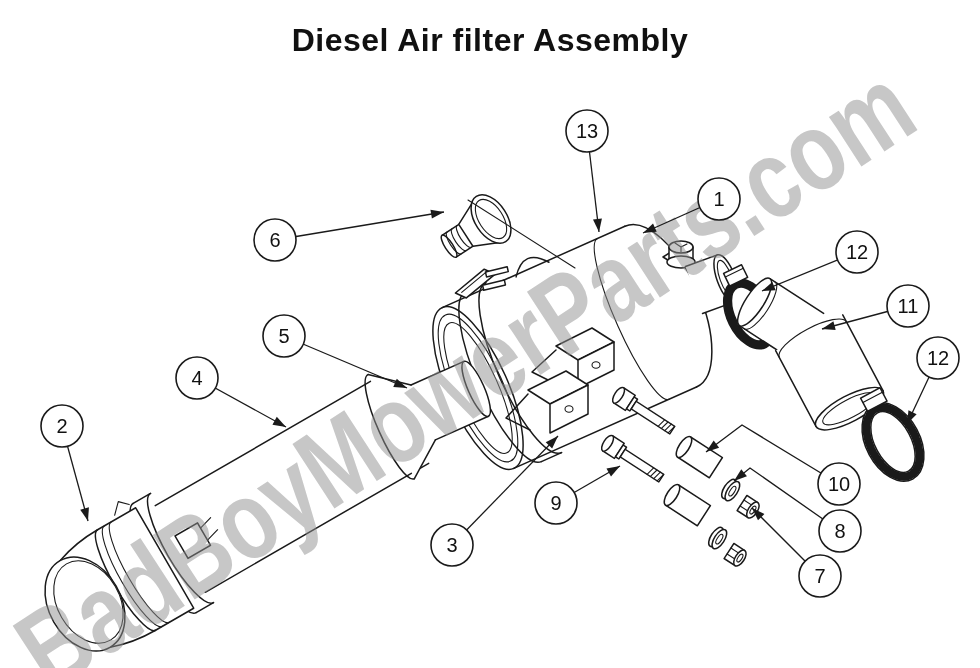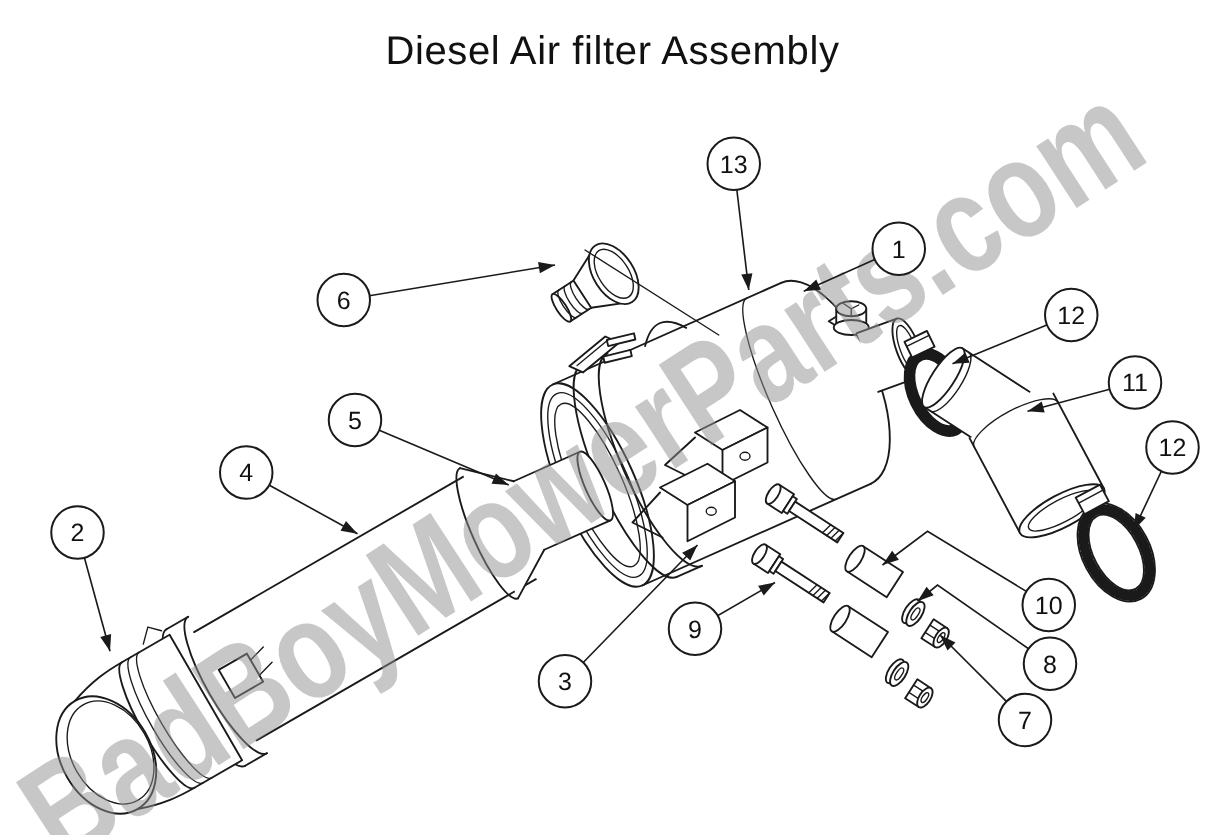--- a/index.html
+++ b/index.html
@@ -1,19 +1,19 @@
 <!DOCTYPE html>
 <html><head>
 <meta charset="utf-8">
 <style>
   html,body{margin:0;padding:0;}
   body{width:980px;height:668px;background:#fff;position:relative;overflow:hidden;
        font-family:"Liberation Sans",sans-serif;}
   .page-title{position:absolute;top:22px;left:0;width:100%;text-align:center;
-       font-size:32px;font-weight:400;color:#111;letter-spacing:0.5px;}
+       font-size:32px;font-weight:700;color:#111;letter-spacing:0.5px;}
   svg{position:absolute;left:0;top:0;}
   
   #art path,#art rect,#art ellipse,#art circle,#art polygon{
        stroke:#1a1a1a;stroke-width:1.5;fill:none;stroke-linecap:round;stroke-linejoin:round;}
   #art .wf{fill:#ffffff;}
   #art .fo{fill:#ffffff;stroke:none;}
   #art .hatch{stroke-width:8;stroke-dasharray:2.2 2.6;fill:none;}
   #art .thin{stroke-width:1.1;}
   .watermark{font-family:"Liberation Sans",sans-serif;font-weight:bold;
        fill:#909090;opacity:0.5;}

